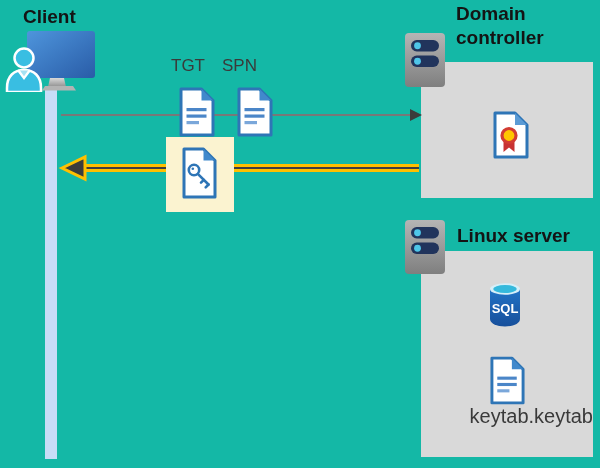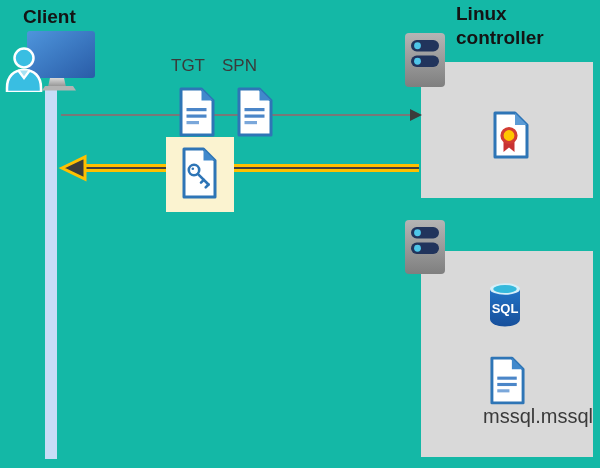--- a/index.html
+++ b/index.html
@@ -89,21 +89,21 @@
       <circle cx="13" cy="23" r="5.2"></circle>
       <path d="M16.8,26.8 L27.5,37.5"></path>
       <path d="M22.8,32.8 L20,35.6"></path>
       <path d="M27.5,37.5 L24.7,40.3"></path>
     </g>
     <circle cx="11.8" cy="21.8" r="1.3" fill="#2e75b6"></circle>
   </svg>
 
   <div class="abs box z0" style="left:421px;top:62px;width:172px;height:136px;"></div>
 
-  <div class="abs title z3" style="left:456px;top:2px;width:120px;">Linux controller</div>
+  <div class="abs title z3" style="left:456px;top:2px;width:120px;">Domain controller</div>
 
   <svg class="abs z3" style="left:403px;top:31px;" width="44" height="58" viewBox="0 0 44 58">
     <defs>
       <linearGradient id="gSrv" x1="0" y1="0" x2="0" y2="1">
         <stop offset="0" stop-color="#b5b5b5"></stop>
           <stop offset="1" stop-color="#7f7f7f"></stop>
       </linearGradient>
     </defs>
     <rect x="2" y="2" width="40" height="54" rx="4" fill="url(#gSrv)"></rect>
     <rect x="8" y="9" width="28" height="11.5" rx="5.75" fill="#21345c"></rect>
@@ -114,20 +114,21 @@
 
   <svg class="abs z3" style="left:492px;top:111px;" width="38" height="48" viewBox="0 0 38 48">
     <path d="M3,2 L23,2 L35,14 L35,46 L3,46 Z" fill="#ffffff" stroke="#2e75b6" stroke-width="3" stroke-linejoin="round"></path>
     <path d="M23,2 L23,14 L35,14 Z" fill="#5b9bd5"></path>
     <path d="M11.5,26 L11.5,41 L17,36.5 L22.5,41 L22.5,26 Z" fill="#c83232"></path>
     <circle cx="17" cy="24.5" r="7" fill="#ffc600" stroke="#d23c32" stroke-width="3.2"></circle>
   </svg>
 
   <div class="abs box z0" style="left:421px;top:251px;width:172px;height:206px;"></div>
 
+  <div class="abs title z3" style="left:457px;top:224px;">Linux server</div>
 
   <svg class="abs z3" style="left:403px;top:218px;" width="44" height="58" viewBox="0 0 44 58">
     <rect x="2" y="2" width="40" height="54" rx="4" fill="url(#gSrv)"></rect>
     <rect x="8" y="9" width="28" height="11.5" rx="5.75" fill="#21345c"></rect>
     <circle cx="14.5" cy="14.75" r="3.4" fill="#4ec6e9"></circle>
     <rect x="8" y="24.5" width="28" height="11.5" rx="5.75" fill="#21345c"></rect>
     <circle cx="14.5" cy="30.25" r="3.4" fill="#4ec6e9"></circle>
   </svg>
 
   <svg class="abs z3" style="left:486px;top:280px;" width="38" height="48" viewBox="0 0 38 48">
@@ -144,15 +145,15 @@
   </svg>
 
   <svg class="abs z3" style="left:489px;top:356px;" width="37" height="49" viewBox="0 0 38 50">
     <path d="M3,2 L23.5,2 L35,13.5 L35,48 L3,48 Z" fill="#ffffff" stroke="#2e75b6" stroke-width="3" stroke-linejoin="round"></path>
     <path d="M23.5,2 L23.5,13.5 L35,13.5 Z" fill="#4189cc"></path>
     <rect x="8.5" y="21" width="20" height="3.2" fill="#4b86c8"></rect>
     <rect x="8.5" y="27.5" width="20" height="3.2" fill="#4b86c8"></rect>
     <rect x="8.5" y="34" width="12.5" height="3.2" fill="#7aa7da"></rect>
   </svg>
 
-  <div class="abs keytab center z3" style="left:421px;top:405px;width:172px;">mssql.mssql</div>
+  <div class="abs keytab center z3" style="left:421px;top:405px;width:172px;">keytab.keytab</div>
 
 </div>
 
 </body></html>

